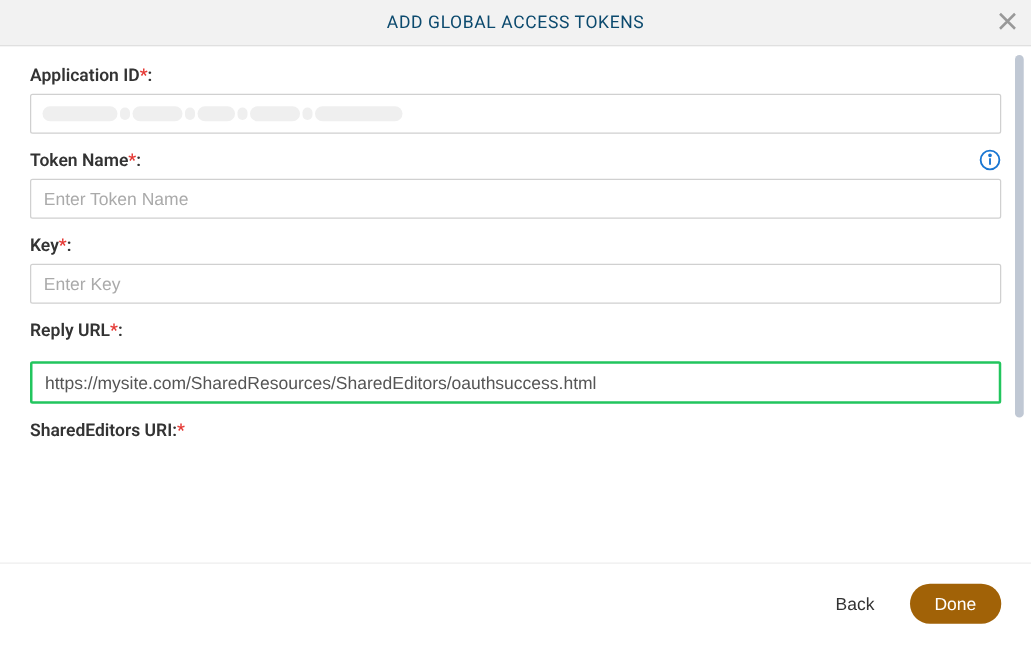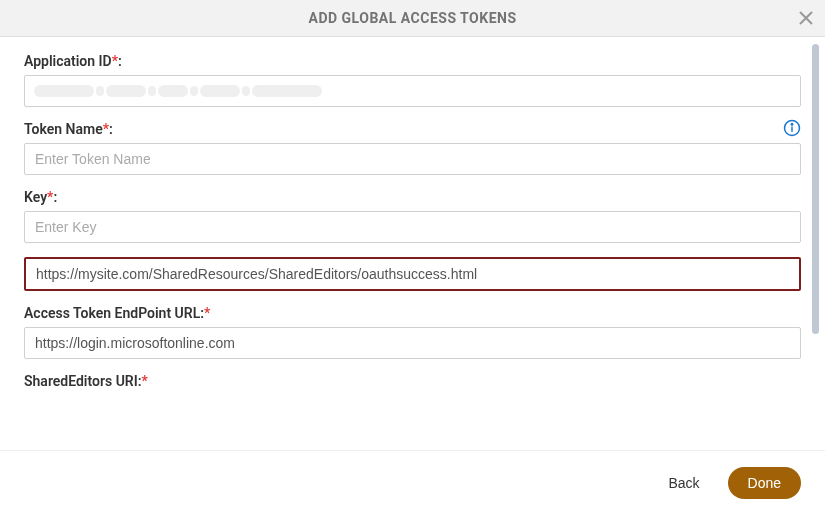--- a/index.html
+++ b/index.html
@@ -22,23 +22,23 @@
     }
     .modal-header {
       background: #f2f2f2;
       padding: 10px 16px;
       position: relative;
       text-align: center;
       border-bottom: 1px solid #e0e0e0;
     }
     .modal-title {
       font-size: 14px;
-      font-weight: 700;
+      font-weight: 400;
       letter-spacing: 0.5px;
-      color: #737373;
+      color: #0c4a6e;
     }
     .close-btn {
       position: absolute;
       right: 12px;
       top: 8px;
       cursor: pointer;
       color: #999;
       font-size: 18px;
     }
     .modal-body {
@@ -88,21 +88,22 @@
       border-radius: 2px;
       font-size: 14px;
       color: #555;
       background: #fff;
       outline: none;
     }
     .form-input::placeholder {
       color: #aaa;
     }
     .highlighted-input {
-      border: 2px solid #7f1d1d;
+      border: 2px solid #22c55e;
+      margin-top: 10px;
     }
     .redacted-input {
       color: transparent;
       background: #fff;
     }
     .redacted-content {
       position: absolute;
       left: 10px;
       top: 50%;
       transform: translateY(-50%);
@@ -198,29 +199,26 @@
     </div>
 
     <div class="form-row">
       <label class="form-label">
         <span>Key</span><span class="required">*</span>:
       </label>
       <input type="text" class="form-input" placeholder="Enter Key" style="">
     </div>
 
     <div class="form-row">
+      <label class="form-label">
+        <span>Reply URL</span><span class="required">*</span>:
+      </label>
       <input type="text" class="form-input highlighted-input" value="https://mysite.com/SharedResources/SharedEditors/oauthsuccess.html" style="">
     </div>
 
-    <div class="form-row">
-      <label class="form-label">
-        <span>Access Token EndPoint URL:</span><span class="required">*</span>
-      </label>
-      <input type="text" class="form-input" value="https://login.microsoftonline.com" style="">
-    </div>
 
     <div class="form-row">
       <label class="form-label">
         <span>SharedEditors URI:</span><span class="required">*</span>
       </label>
     </div>
 
   </div>
 
   <div class="scrollbar-track"></div>

